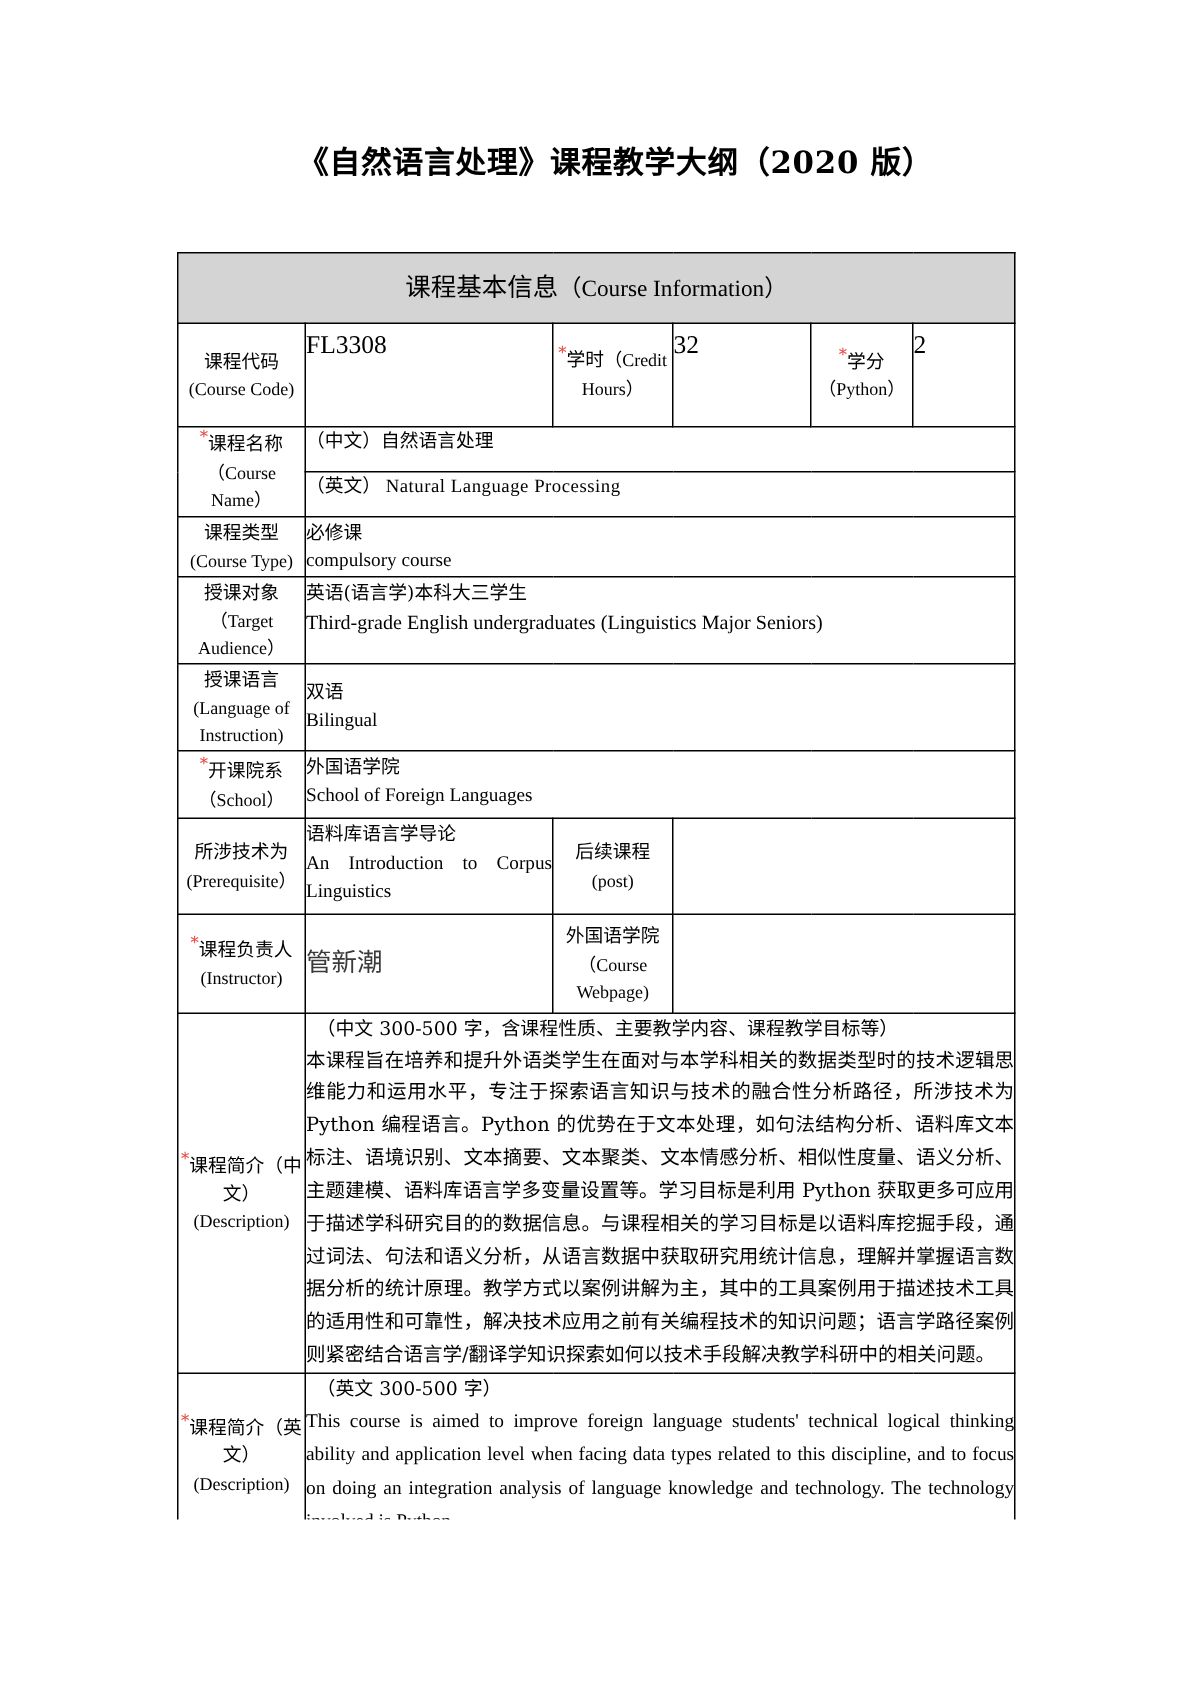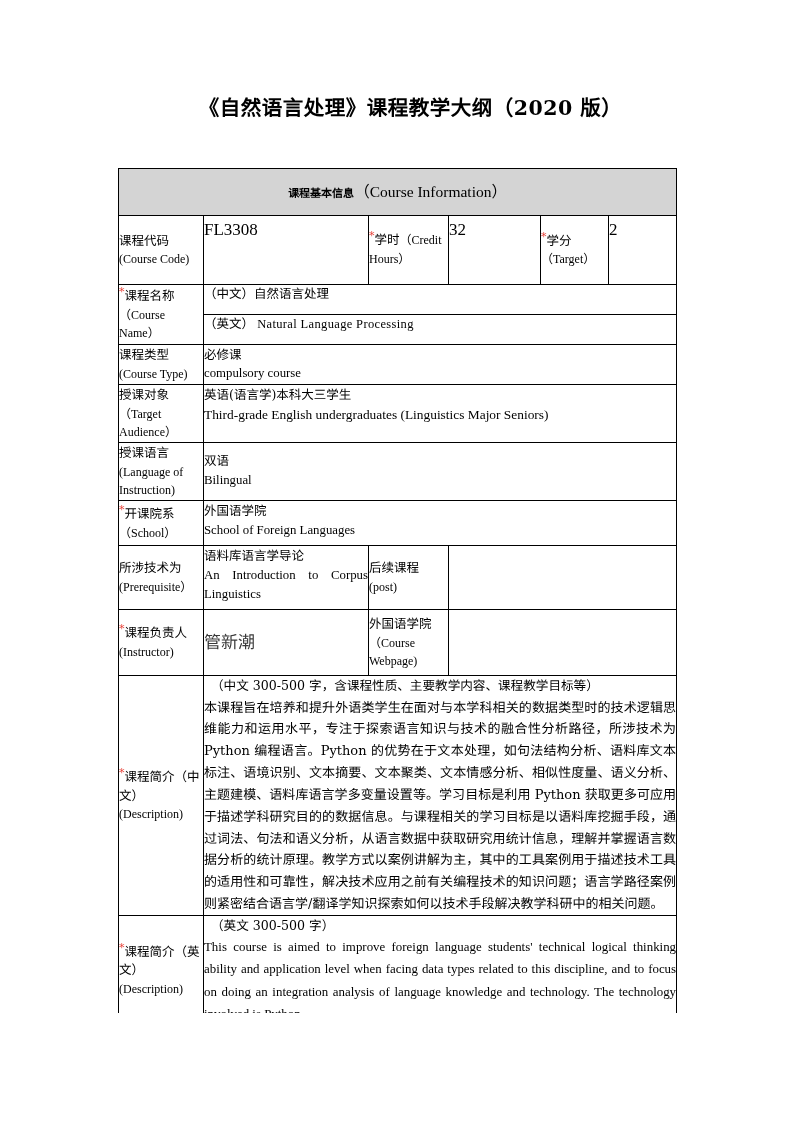--- a/index.html
+++ b/index.html
@@ -54,29 +54,30 @@
   }
   
   .tbl-header {
     background: #d4d4d4;
     text-align: center;
     vertical-align: middle !important;
     height: 46px;
   }
   .tbl-header .hdr-cn {
     font-family: "DejaVu Serif", "Liberation Serif", serif;
-    font-weight: bold;
-    font-size: 11px;
+    font-weight: normal;
+    font-size: 17px;
   }
   .tbl-header .hdr-en {
     font-family: "Liberation Serif", serif;
     font-size: 15.5px;
   }
   
   .lbl {
+    text-align: center;
     vertical-align: middle !important;
     padding: 3px 2px;
   }
   .lbl .cn {
     display: block;
     font-family: "DejaVu Serif", "Liberation Serif", serif;
     font-size: 12.5px;
     line-height: 1.5;
     white-space: nowrap;
   }
@@ -207,21 +208,21 @@
           <span class="inline-val">FL3308</span>
         </td>
         <td class="lbl">
           <span class="cn wrapable"><span class="req">*</span><span>学时</span><span class="en" style="display:inline">（Credit Hours）</span></span>
         </td>
         <td class="val">
           <span class="inline-val">32</span>
         </td>
         <td class="lbl">
           <span class="cn"><span class="req">*</span><span>学分</span></span>
-          <span class="en">（Target）</span>
+          <span class="en">（Python）</span>
         </td>
         <td class="val">
           <span class="inline-val">2</span>
         </td>
       </tr>
 
       <tr style="height:30px">
         <td class="lbl" rowspan="2">
           <span class="cn"><span class="req">*</span><span>课程名称</span></span>
           <span class="en">（Course</span>

